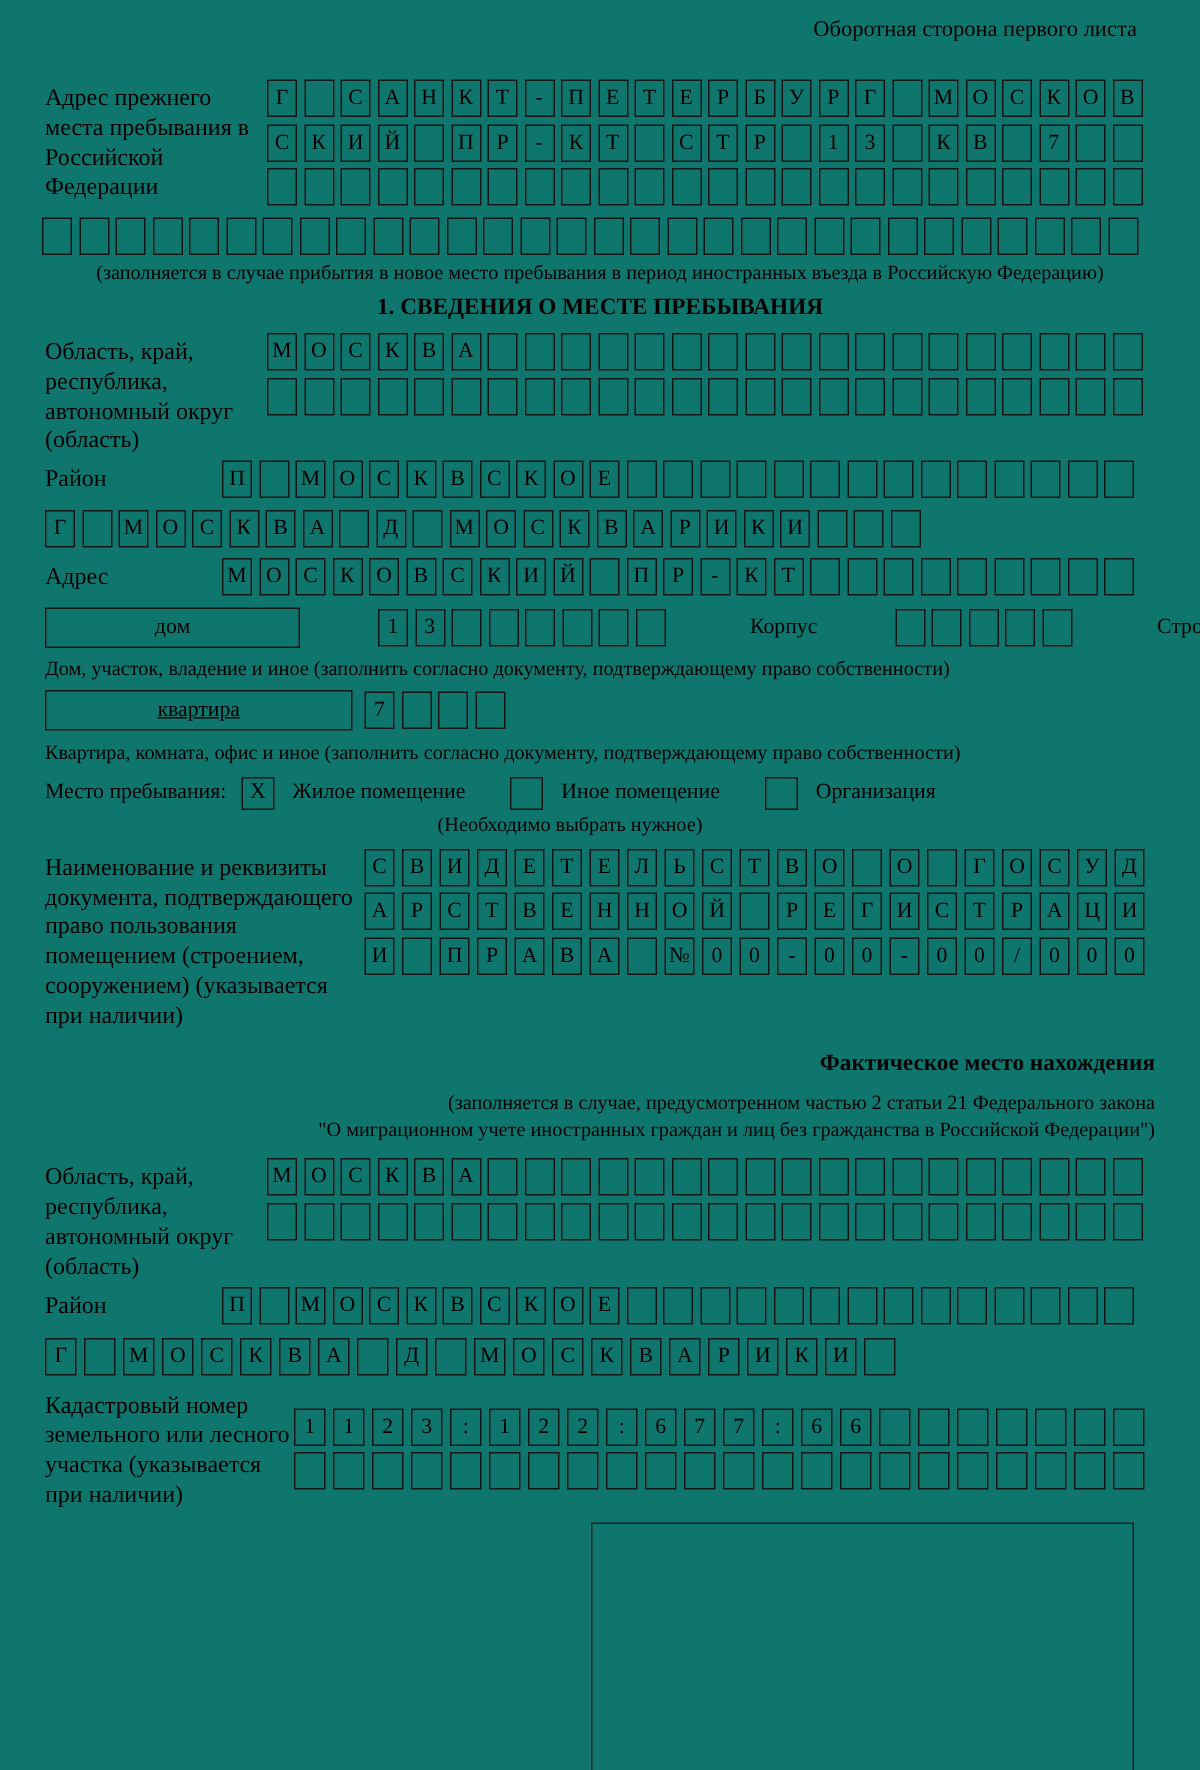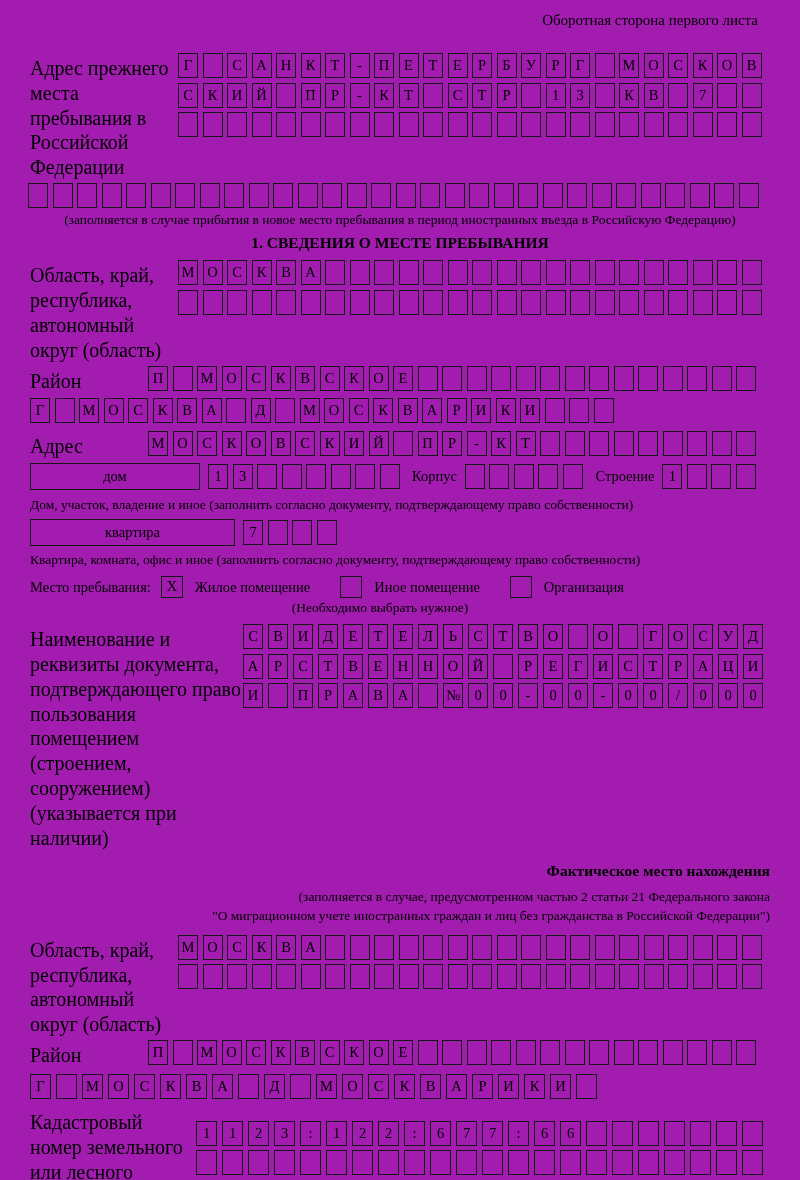--- a/index.html
+++ b/index.html
@@ -1,25 +1,25 @@
 <!DOCTYPE html>
 <html><head>
 <meta charset="utf-8">
 <style>
   html,body { margin:0; padding:0; background:#fff; }
   .page {
     position:relative; width:800px; height:1180px; overflow:hidden;
-    background:#a21caf; color:#000;
+    background:#0f766e; color:#000;
     font-family:"Liberation Serif", serif;
     box-sizing:border-box; padding:12px 30px 0 30px;
   }
   .header-note { text-align:right; font-size:15px; padding-right:12px; margin-bottom:24px; }
 
   .frow { display:flex; align-items:flex-start; margin-bottom:3px; }
-  .lbl { font-size:20px; line-height:1.24; flex:none; padding-top:3px; }
+  .lbl { font-size:16px; line-height:1.24; flex:none; padding-top:3px; }
   .w148 { width:148px; }
   .w118 { width:118px; }
   .w165 { width:165px; }
   .w166 { width:166px; }
   .w213 { width:213px; }
   .stack { display:flex; flex-direction:column; }
 
   .cells { display:flex; flex:none; margin-bottom:4.5px; }
   .cell {
     box-sizing:border-box; flex:none; display:inline-block;
@@ -34,21 +34,21 @@
 
   .caption { font-size:13.5px; margin:2px 0 6px 0; }
   .caption.center { text-align:center; }
   .sec-title { text-align:center; font-weight:bold; font-size:15.5px; margin:6px 0 8px 0; }
 
   .named-box {
     box-sizing:border-box; border:1.6px solid #161616; height:27px;
     text-align:center; font-size:14.5px; line-height:24px; flex:none;
   }
   .nb170 { width:170px; margin-right:8px; }
-  .nb205 { width:205px; margin-right:8px; }
+  .nb205 { width:205px; margin-right:8px;text-decoration:underline; }
   .inline-lbl { font-size:14.5px; line-height:27px; flex:none; padding:0 8px; }
 
   .mesto-row { display:flex; align-items:center; margin:8px 0 2px 0; }
   .mesto-lbl { font-size:14.5px; flex:none; }
   .checkbox {
     box-sizing:border-box; flex:none; width:22px; height:22px;
     border:1.6px solid #161616; text-align:center; font-size:15px; line-height:19px;
     margin-left:10px;
   }
   .opt-lbl { font-size:14.5px; flex:none; margin-left:12px; }
@@ -334,21 +334,21 @@
         <span class="cell"></span>
         <span class="cell"></span>
         <span class="cell"></span>
         <span class="cell"></span>
         <span class="cell"></span>
         <span class="cell"></span>
         <span class="cell"></span>
       </div>
   </div>
 
-  <div class="frow" style="margin-top:0;">
+  <div class="frow" style="margin-top:0;gap:44px;">
     <div class="named-box nb170">дом</div>
     <div class="cells" style="margin-top:1px;">
         <span class="cell">1</span>
         <span class="cell">3</span>
         <span class="cell"></span>
         <span class="cell"></span>
         <span class="cell"></span>
         <span class="cell"></span>
         <span class="cell"></span>
         <span class="cell"></span>

